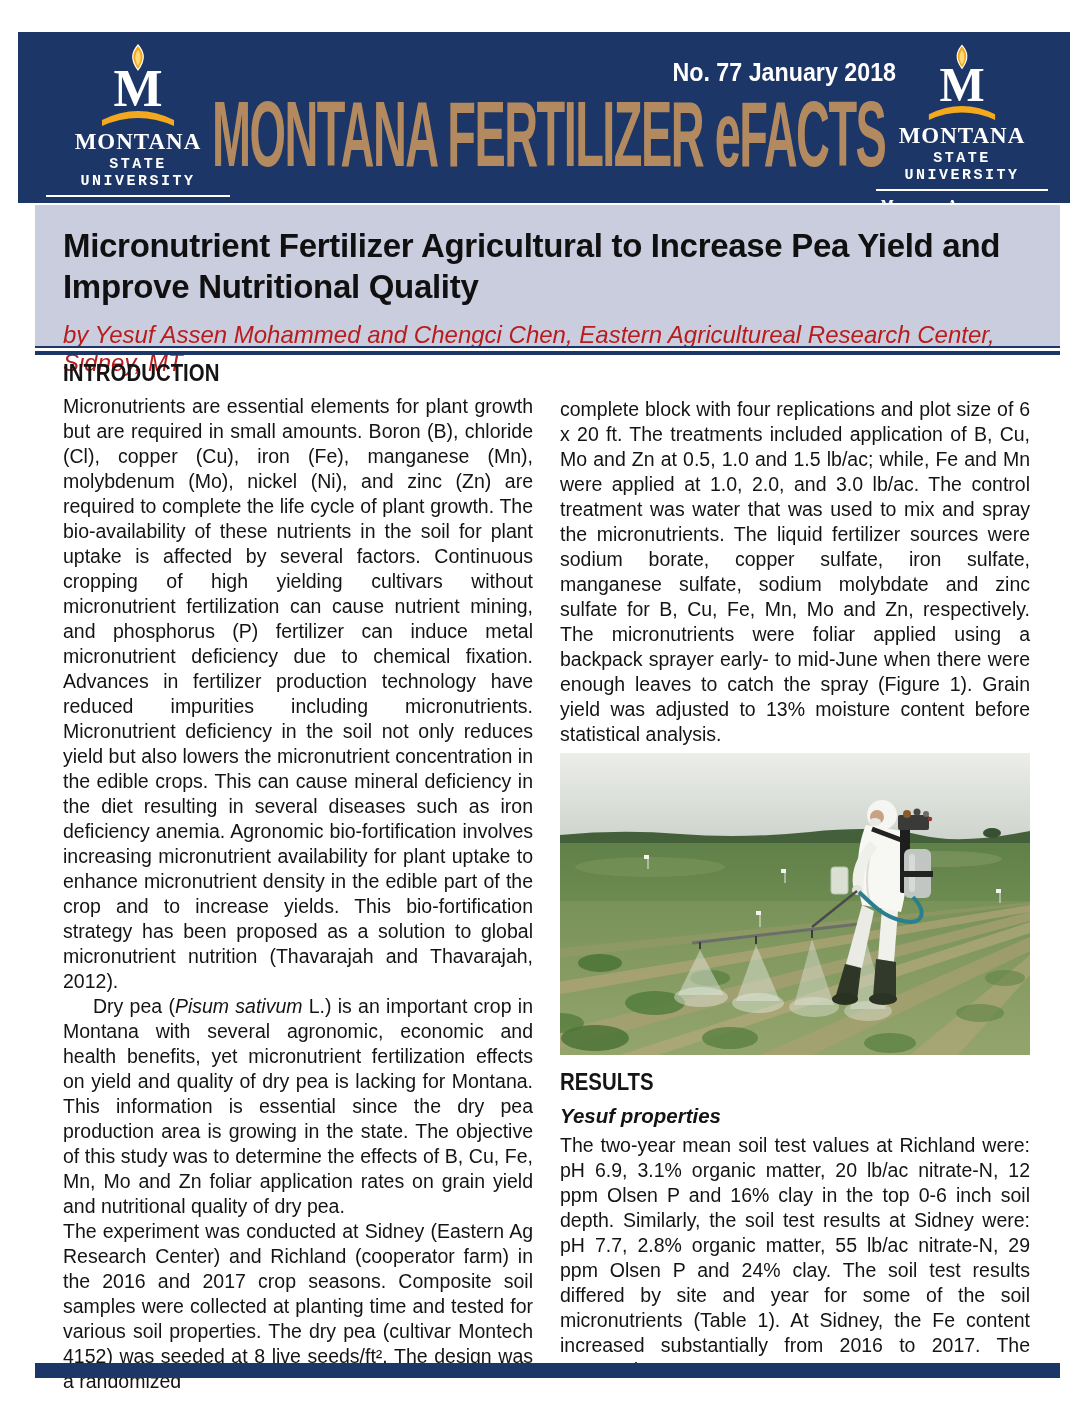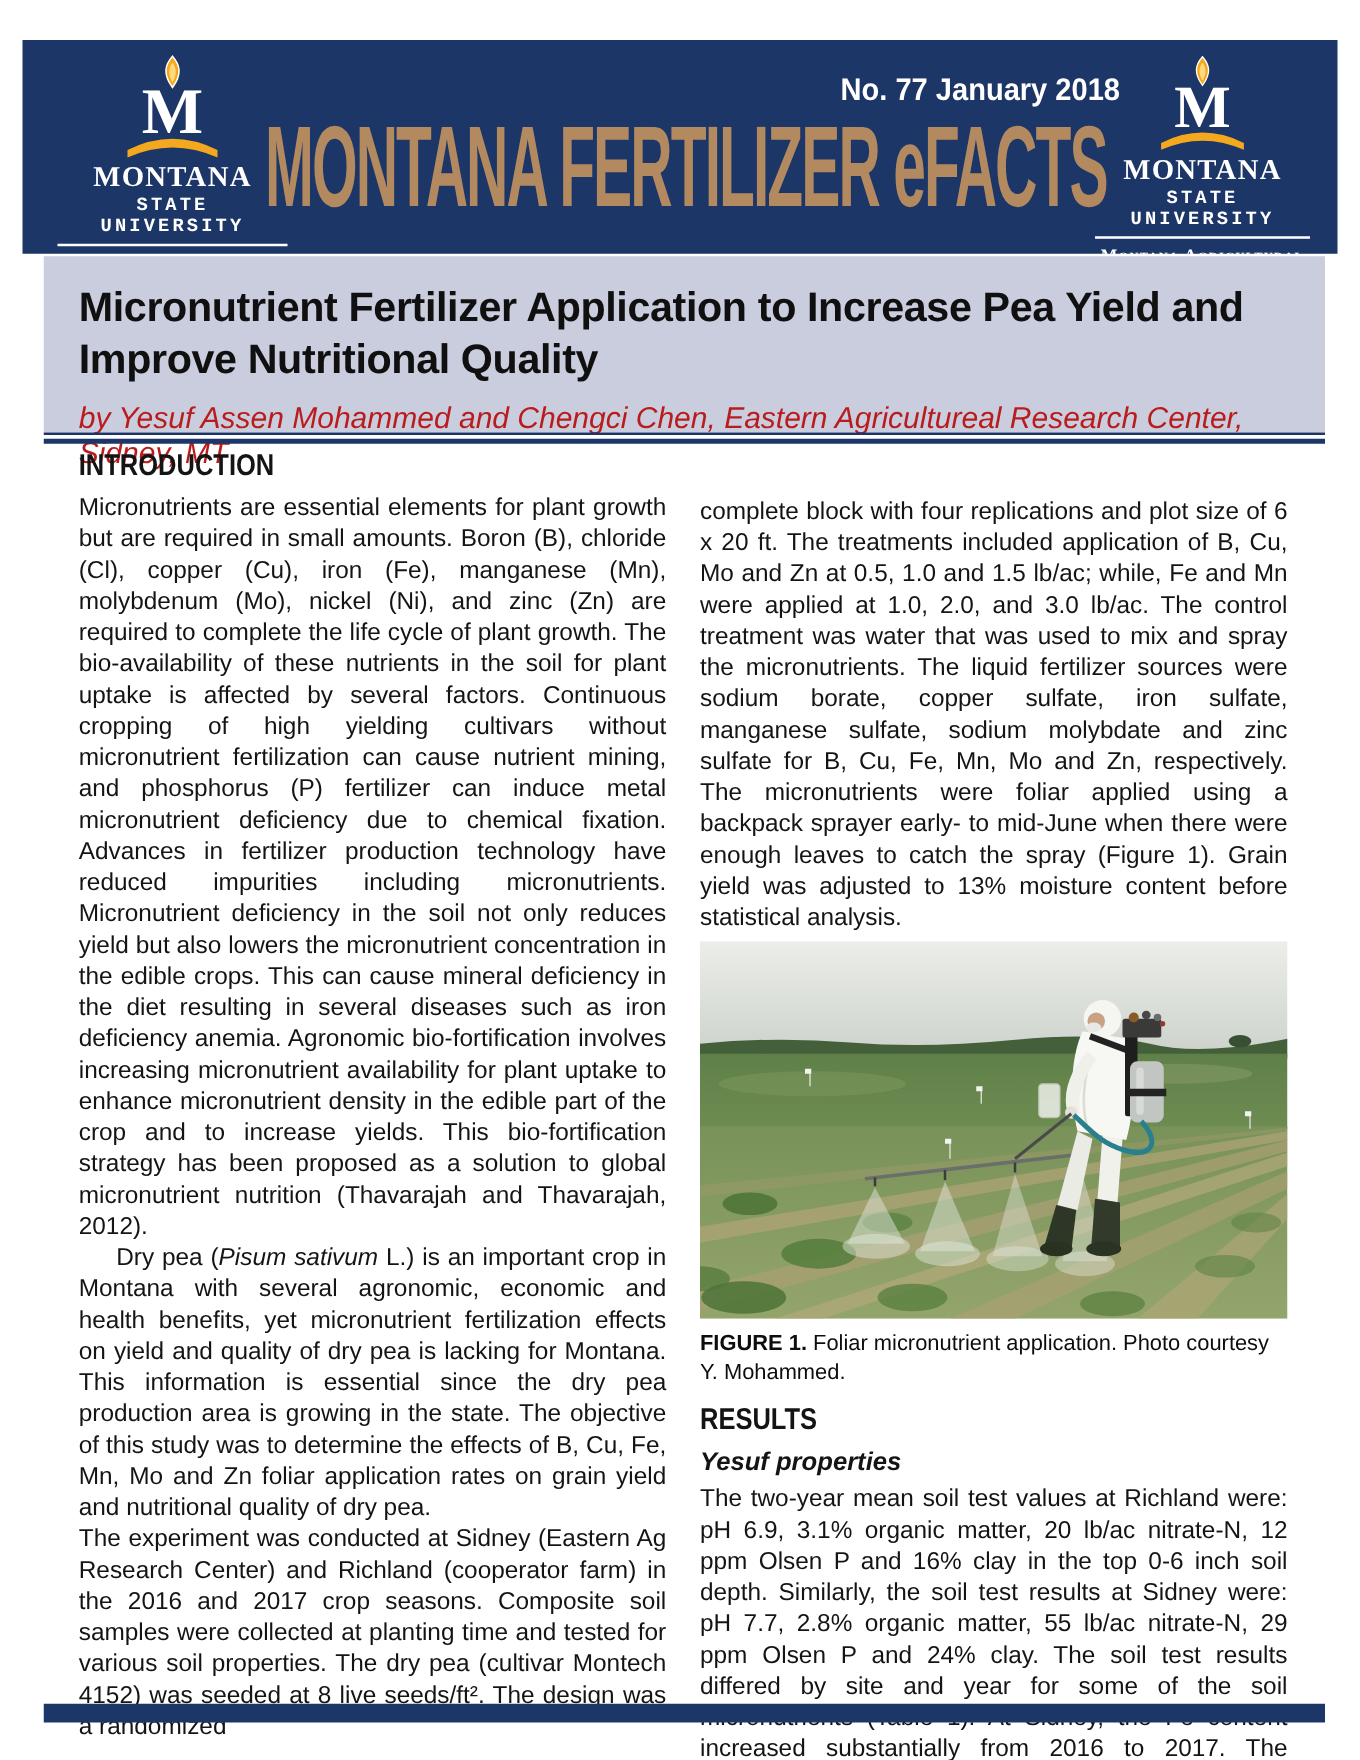--- a/index.html
+++ b/index.html
@@ -85,21 +85,21 @@
       <div class="logo-name">MONTANA</div>
       <div class="logo-sub">STATE UNIVERSITY</div>
       <div class="logo-unit2">
         <div>Montana Agricultural</div>
         <div>Experiment Station</div>
       </div>
     </div>
   </div>
 
   <div class="title-box">
-    <div class="doc-title">Micronutrient Fertilizer Application to Increase Pea Yield and Improve Nutritional Quality</div>
+    <div class="doc-title">Micronutrient Fertilizer Agricultural to Increase Pea Yield and Improve Nutritional Quality</div>
     <div class="byline">by Yesuf Assen Mohammed and Chengci Chen, Eastern Agricultureal Research Center, Sidney, MT</div>
   </div>
   <div class="rule-thin"></div>
   <div class="rule-thick"></div>
 
   <div class="cols">
 
     <div class="col col-left">
       <div class="h2-wrap first"><span class="h2">INTRODUCTION</span></div>
       <p>Micronutrients are essential elements for plant growth but are required in small amounts. Boron (B), chloride (Cl), copper (Cu), iron (Fe), manganese (Mn), molybdenum (Mo), nickel (Ni), and zinc (Zn) are required to complete the life cycle of plant growth. The bio-availability of these nutrients in the soil for plant uptake is affected by several factors. Continuous cropping of high yielding cultivars without micronutrient fertilization can cause nutrient mining, and phosphorus (P) fertilizer can induce metal micronutrient deficiency due to chemical fixation. Advances in fertilizer production technology have reduced impurities including micronutrients. Micronutrient deficiency in the soil not only reduces yield but also lowers the micronutrient concentration in the edible crops. This can cause mineral deficiency in the diet resulting in several diseases such as iron deficiency anemia. Agronomic bio-fortification involves increasing micronutrient availability for plant uptake to enhance micronutrient density in the edible part of the crop and to increase yields. This bio-fortification strategy has been proposed as a solution to global micronutrient nutrition (Thavarajah and Thavarajah, 2012).</p>
@@ -204,21 +204,20 @@
             <circle cx="357" cy="59" r="3.5" fill="#474747"></circle>
             <circle cx="366" cy="61" r="3" fill="#6b6b6b"></circle>
             <circle cx="370" cy="66" r="2.2" fill="#8f3a30"></circle>
             <rect x="344" y="96" width="27" height="49" rx="6" fill="#c2c6c2"></rect>
             <rect x="349" y="101" width="6" height="38" rx="3" fill="#daddd9" opacity=".85"></rect>
             <rect x="341" y="118" width="32" height="6" fill="#232323"></rect>
             <path d="M353,144 C368,160 363,174 339,167 C321,162 311,150 299,139" stroke="#2a7f8f" stroke-width="4" fill="none"></path>
             <line x1="297" y1="138" x2="252" y2="174" stroke="#4a4a4a" stroke-width="2.5"></line>
           </g>
         </svg>
-        <div class="caption"><b>FIGURE 1.</b><span> Foliar micronutrient application. Photo courtesy Y. Mohammed.</span></div>
       </div>
 
       <div class="h2-wrap"><span class="h2">RESULTS</span></div>
       <div class="h3">Yesuf properties</div>
       <p>The two-year mean soil test values at Richland were: pH 6.9, 3.1% organic matter, 20 lb/ac nitrate-N, 12 ppm Olsen P and 16% clay in the top 0-6 inch soil depth. Similarly, the soil test results at Sidney were:  pH 7.7, 2.8% organic matter, 55 lb/ac nitrate-N, 29 ppm Olsen P and 24% clay. The soil test results differed by site and year for some of the soil micronutrients (Table 1). At Sidney, the Fe content increased substantially from 2016 to 2017. The seasonal</p>
     </div>
   </div>
 
   <div class="footer-rule"></div>
 </div>

